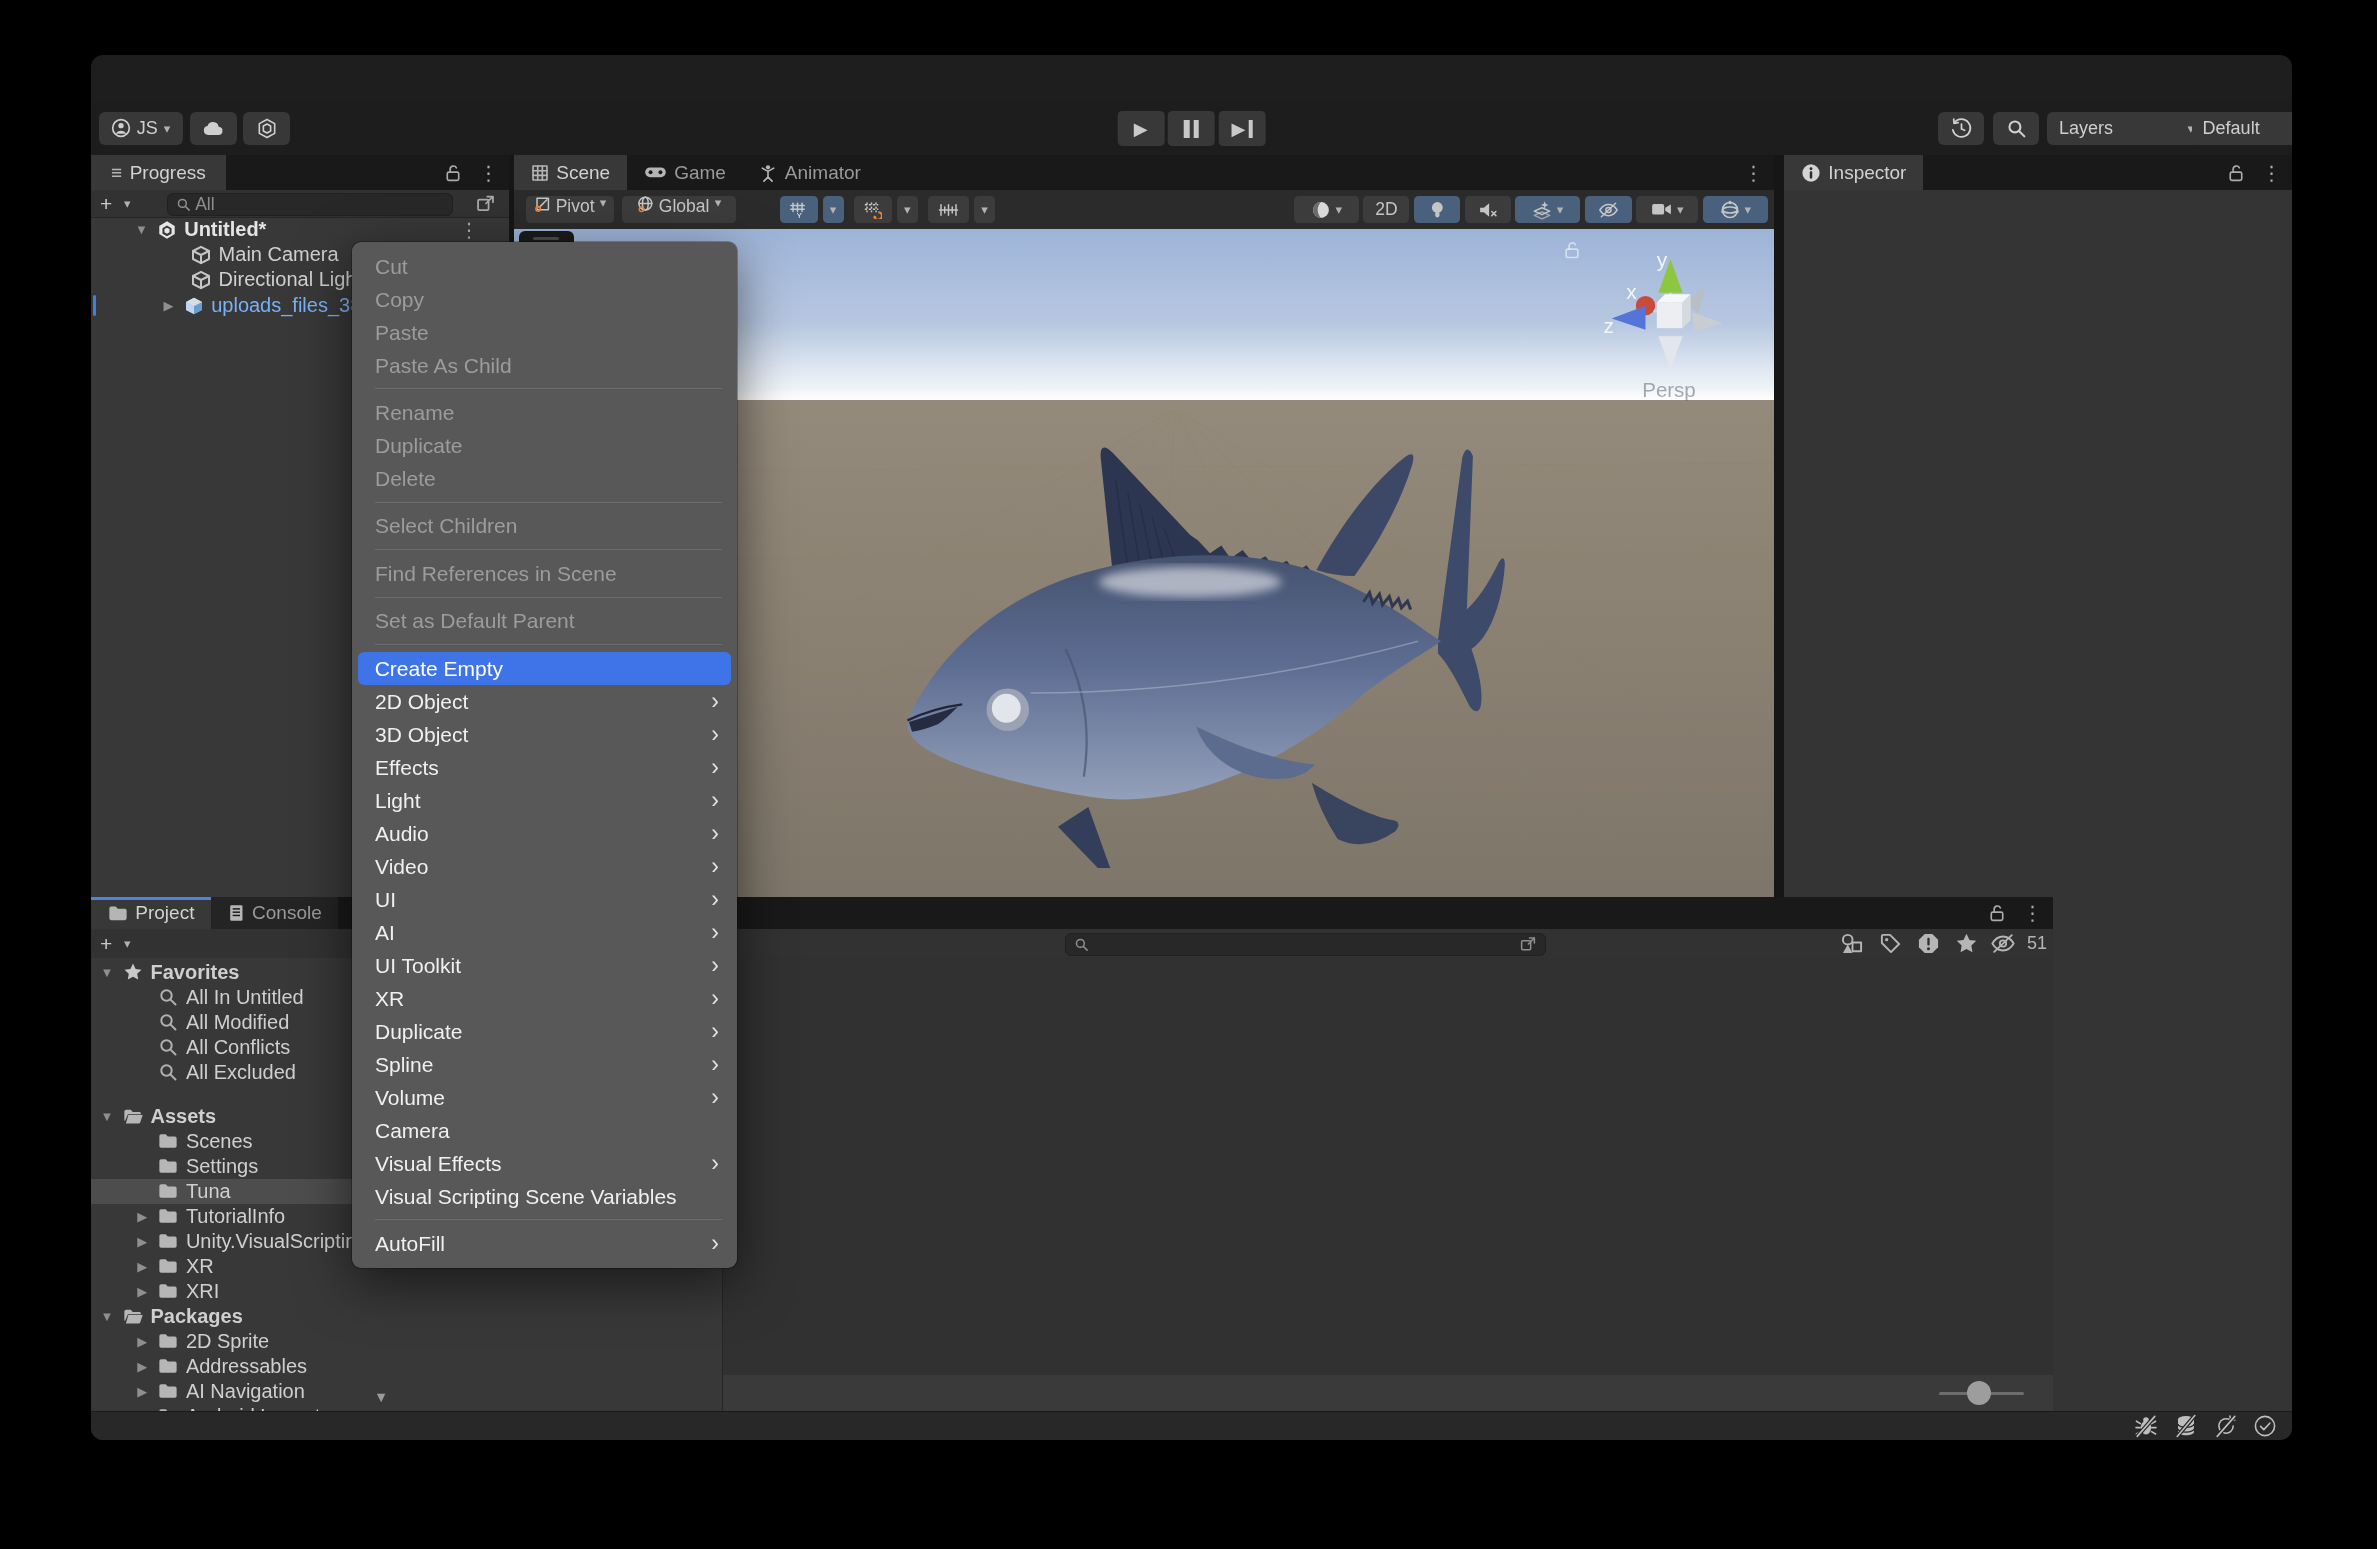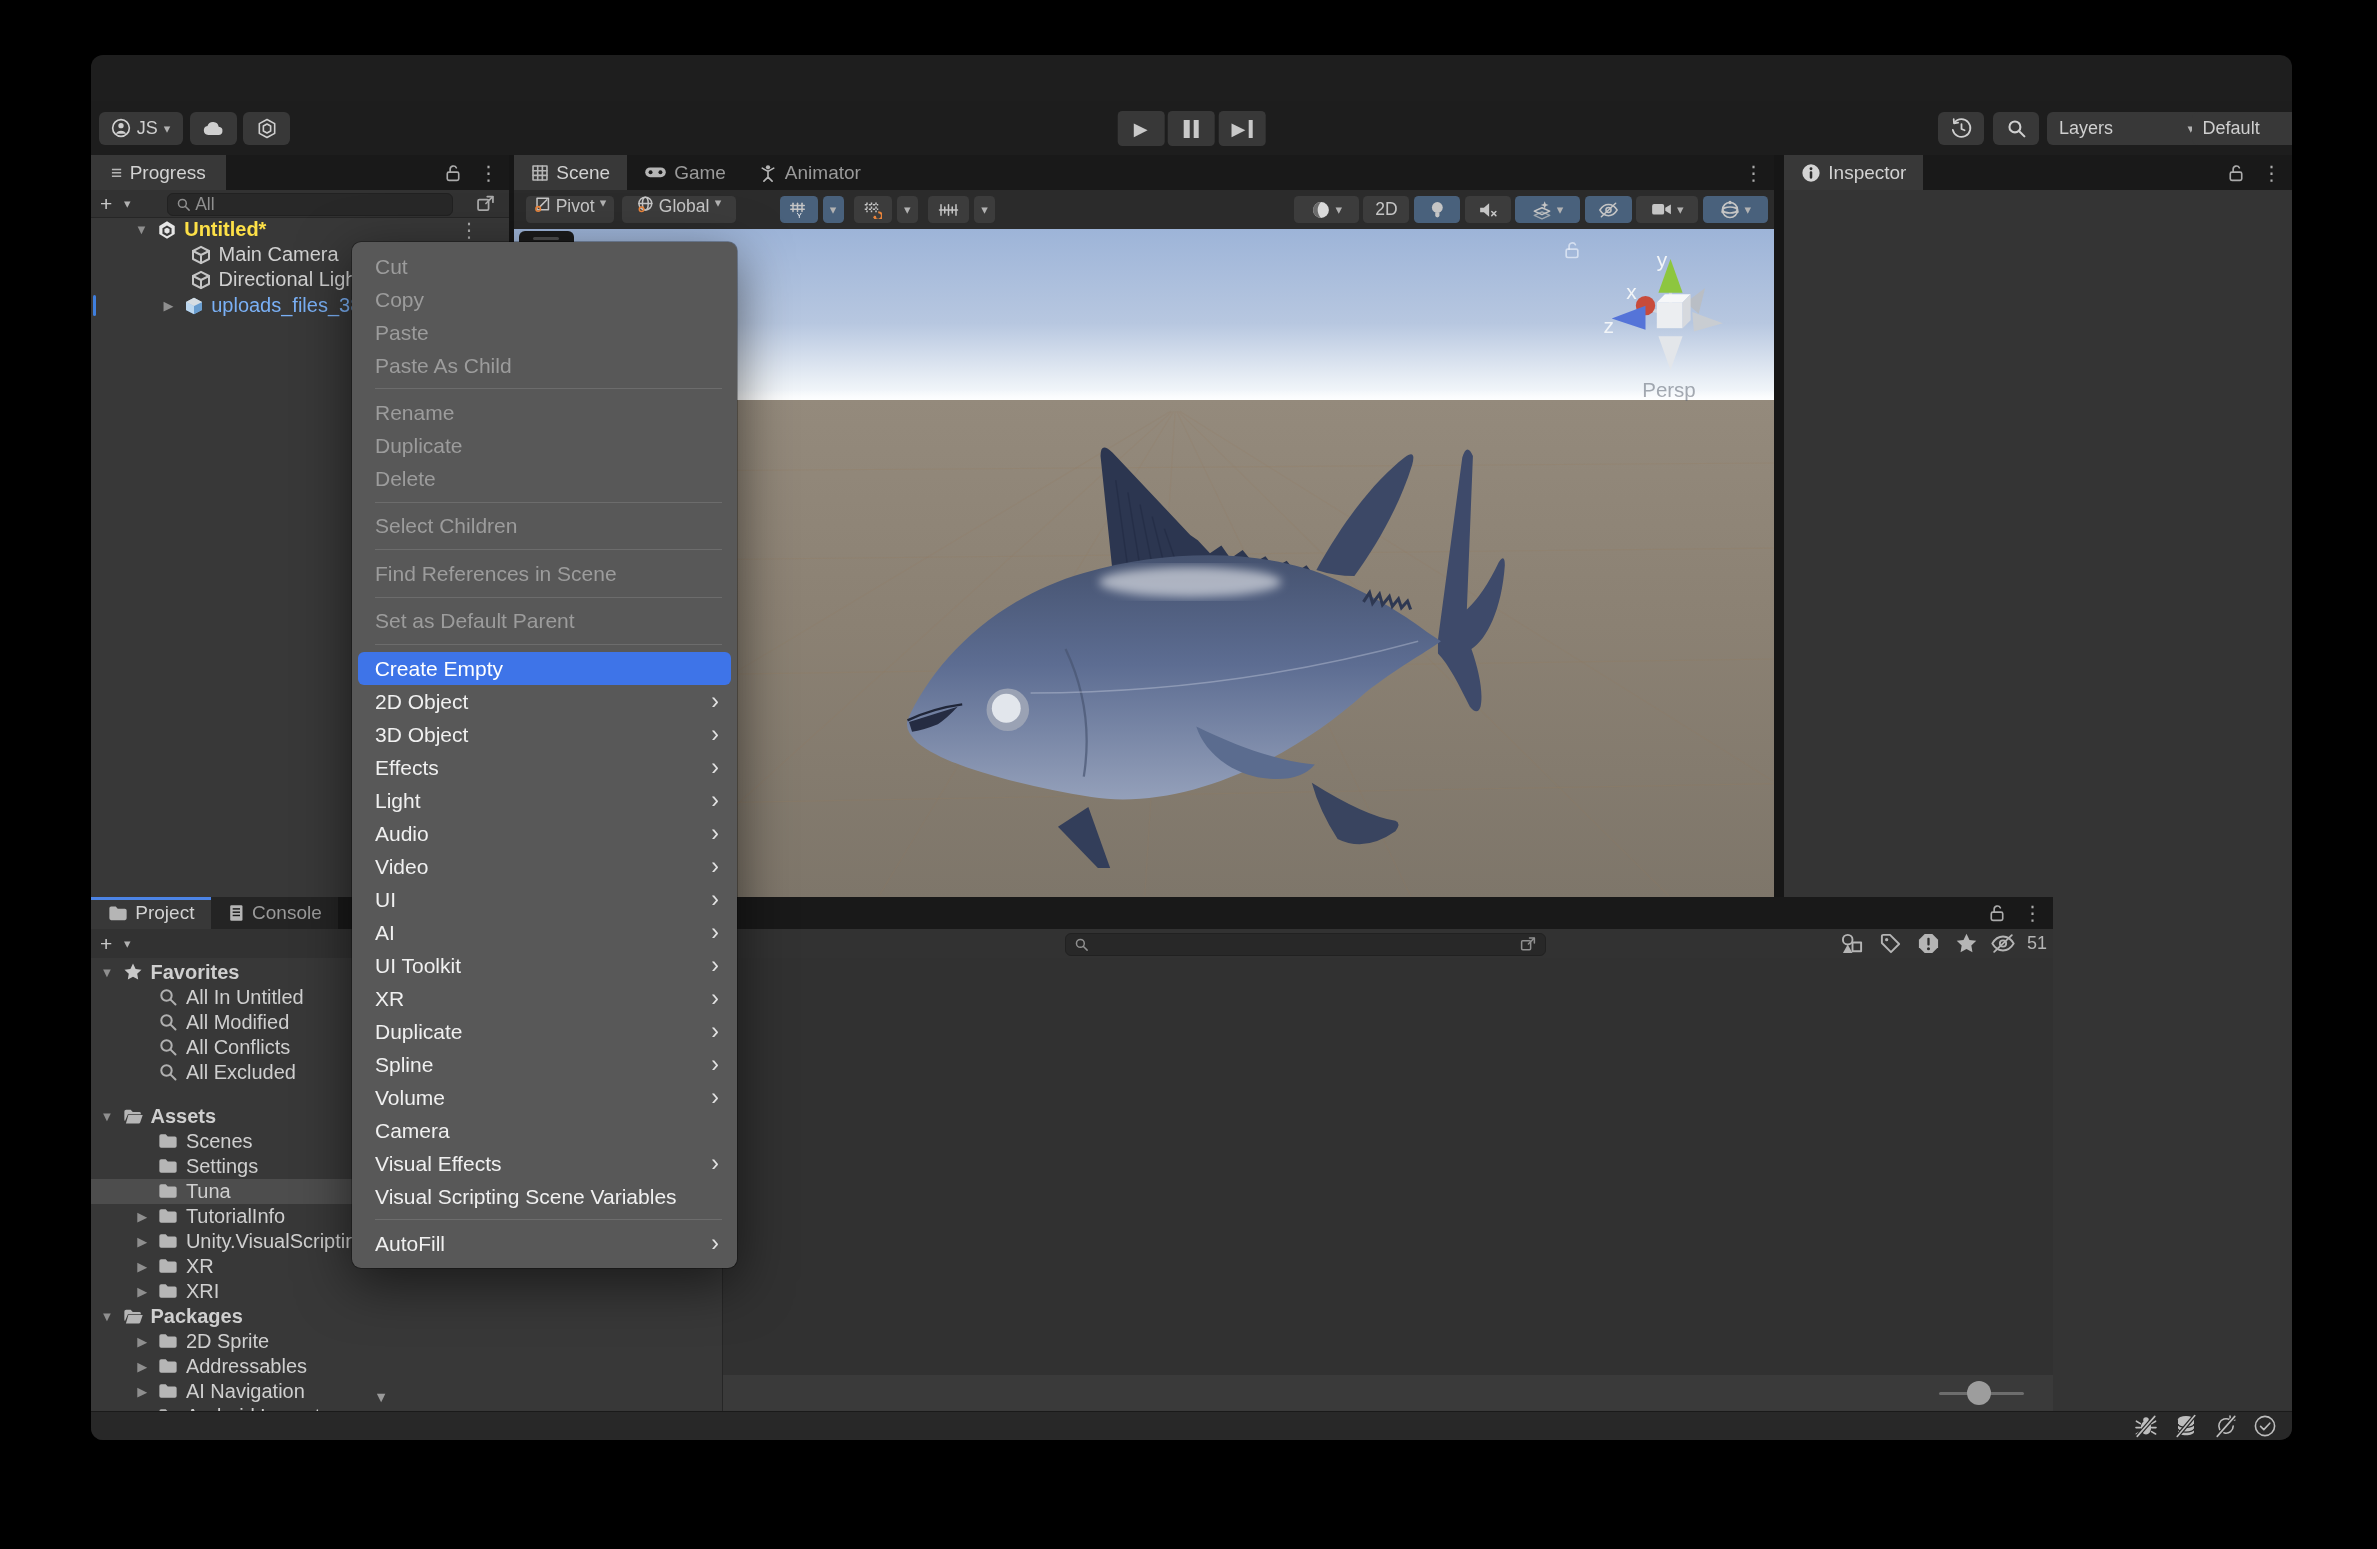--- a/index.html
+++ b/index.html
@@ -232,21 +232,21 @@
 
       <div class="hrow" style="top:62px;padding-left:43px;">
         <span class="exp">▼</span>
         <span class="ic rowic">
             <svg viewBox="0 0 22 22">
               <path d="M11 1.5 19.5 6.5v9L11 20.5 2.5 15.5v-9z" fill="#e6e6e6"></path>
               <path d="M11 6 16 9v6l-5 3-5-3V9z" fill="#383838"></path>
               <path d="M11 8.4 13.8 10v3.4L11 15l-2.8-1.6V10z" fill="#e6e6e6"></path>
             </svg>
           </span>
-        <span style="font-weight:700;color:#fde047;">Untitled*</span>
+        <span style="font-weight:700;color:#e5e5e5;">Untitled*</span>
         <span class="kebab" style="position:absolute;right:30px;">⋮</span>
       </div>
       <div class="hrow" style="top:87px;padding-left:100px;">
         <span class="ic rowic">
             <svg viewBox="0 0 20 20">
               <path d="M10 1.8 18 6v8l-8 4.2L2 14V6z" stroke="currentColor" fill="none" stroke-width="2" stroke-linecap="round" stroke-linejoin="round"></path>
               <path d="M2 6l8 4 8-4M10 10v8" stroke="currentColor" fill="none" stroke-width="2" stroke-linecap="round" stroke-linejoin="round"></path>
             </svg>
           </span>
         <span>Main Camera</span>

